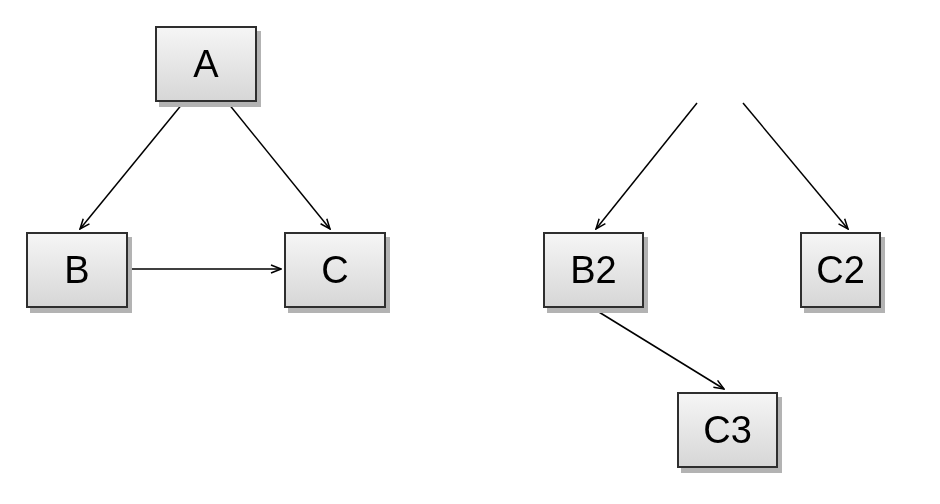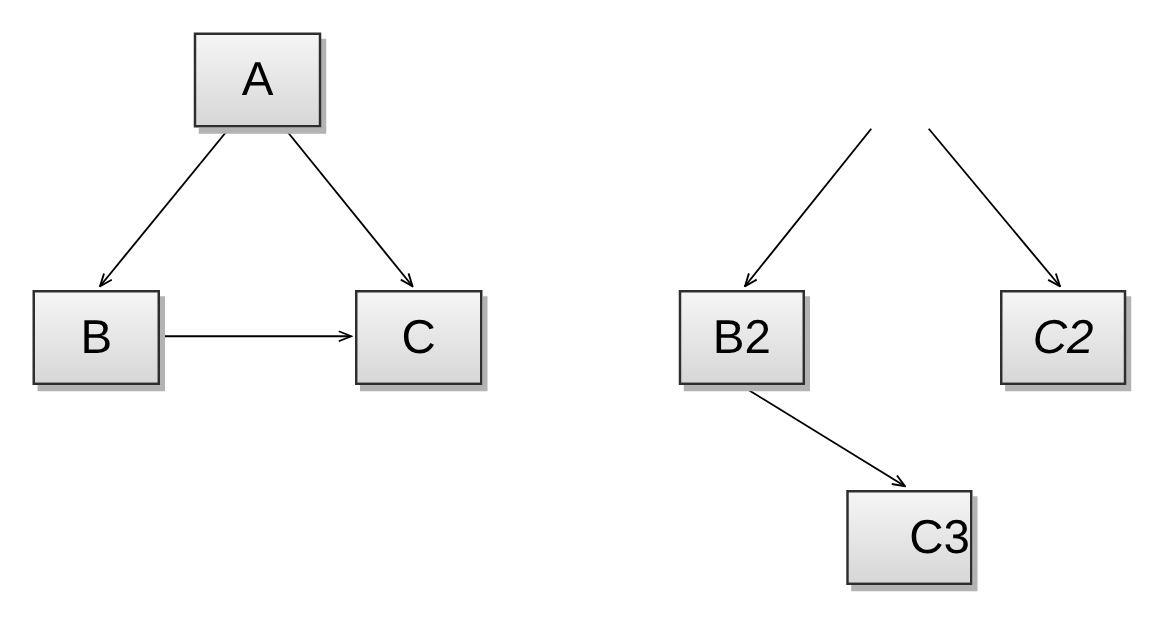--- a/index.html
+++ b/index.html
@@ -66,19 +66,19 @@
     </div>
     <div class="node" style="left: 26px; top: 232px; width: 102px; height: 76px;">
       <span class="node-label">B</span>
     </div>
     <div class="node" style="left: 284px; top: 232px; width: 102px; height: 76px;">
       <span class="node-label">C</span>
     </div>
     <div class="node" style="left: 543px; top: 232px; width: 101px; height: 76px;">
       <span class="node-label">B2</span>
     </div>
-    <div class="node" style="left: 800px; top: 232px; width: 101px; height: 76px; font-style: italic;">
+    <div class="node" style="left: 800px; top: 232px; width: 81px; height: 76px;">
       <span class="node-label">C2</span>
     </div>
-    <div class="node" style="left: 677px; top: 392px; width: 101px; height: 76px; justify-content: flex-end;">
+    <div class="node" style="left: 677px; top: 392px; width: 101px; height: 76px;">
       <span class="node-label">C3</span>
     </div>
   </div>
 
 </body></html>

